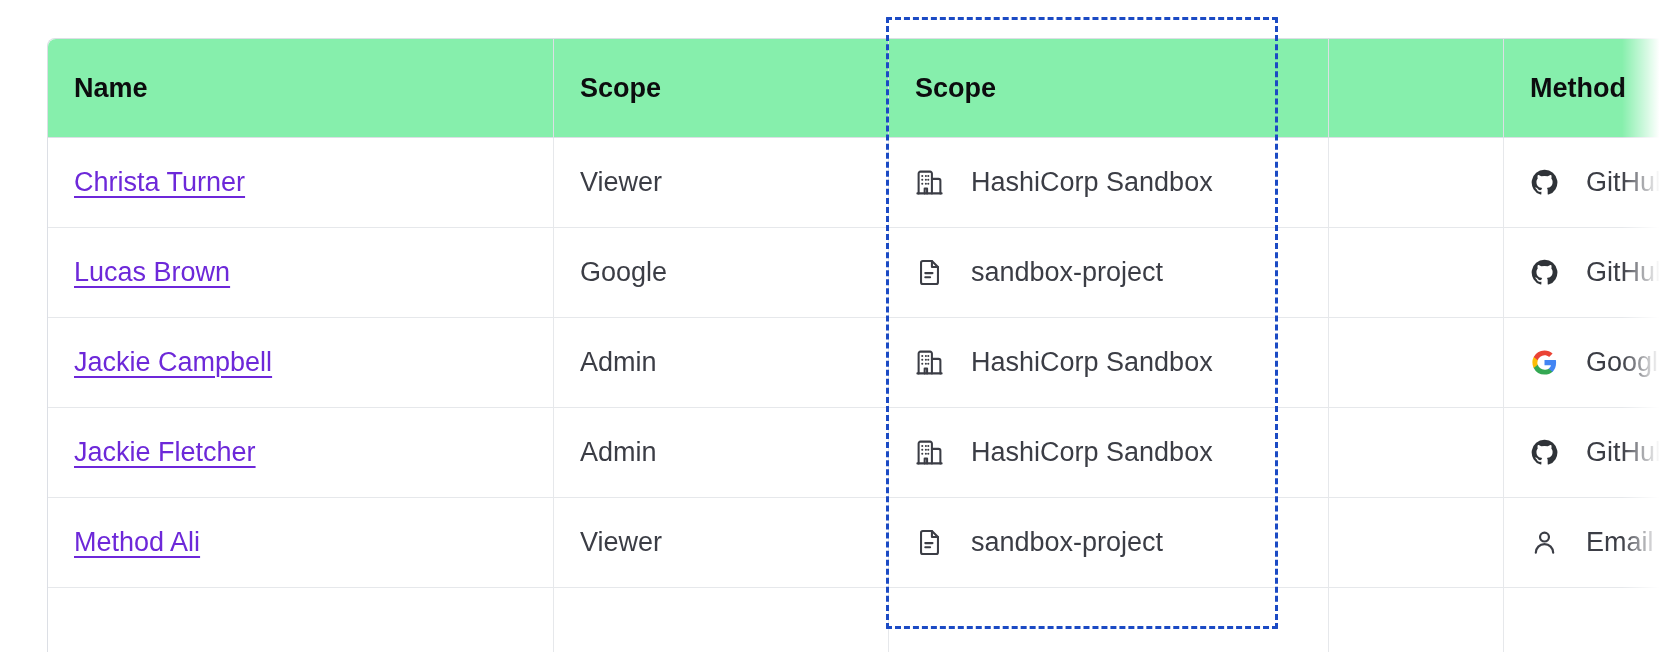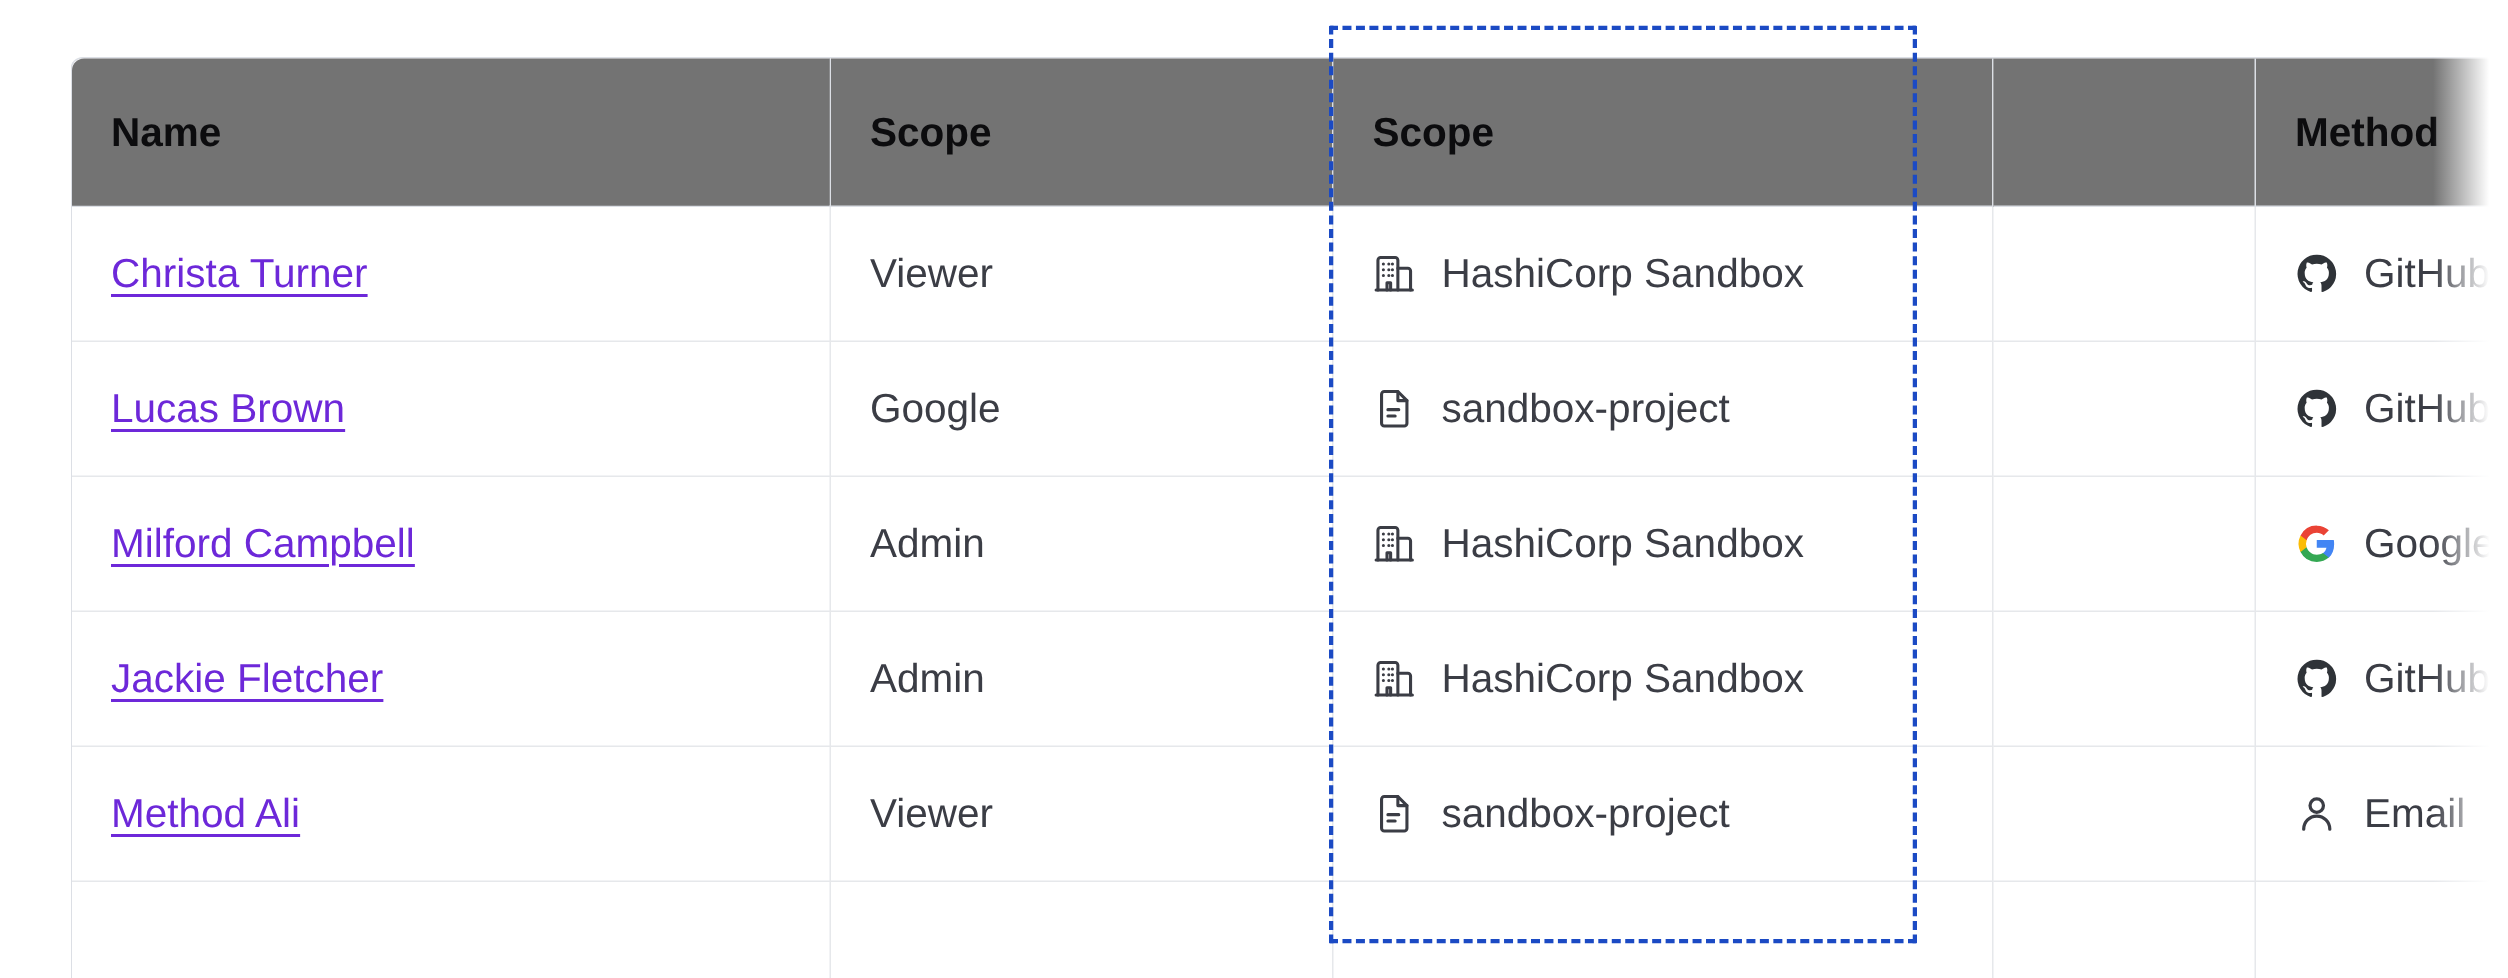--- a/index.html
+++ b/index.html
@@ -23,21 +23,21 @@
     border-collapse: separate;
     border-spacing: 0;
     width: 1760px;
     table-layout: fixed;
     background: #fff;
     border: 1px solid #dcdfe5;
     border-radius: 8px;
     border-right: none;
   }
   table.perm-table thead th {
-    background: #737373;
+    background: #86efac;
     height: 99px;
     font-size: 27px;
     font-weight: bold;
     color: #0c0c0e;
     text-align: left;
     padding: 0 26px;
     border-bottom: 1px solid #dcdfe5;
     border-right: 1px solid #dcdfe5;
     white-space: nowrap;
   }
@@ -62,21 +62,21 @@
 
   .name-link {
     color: #6d28d9;
     text-decoration: underline;
     text-underline-offset: 5px;
     text-decoration-thickness: 2px;
     cursor: pointer;
     font-size: 27px;
   }
 
-  .cell-flex { display: flex; align-items: center; gap: 17px; }
+  .cell-flex { display: flex; align-items: center; gap: 27px; }
   .cell-flex .label { line-height: 1; }
 
   .icon { flex: 0 0 auto; display: inline-flex; align-items: center; justify-content: center; }
   .icon svg { display: block; }
 
   
   .fade-right {
     position: absolute;
     top: 0; right: 0;
     width: 50px; height: 652px;
@@ -179,21 +179,21 @@
                   <path d="M12 1.5A10.5 10.5 0 0 0 8.68 22c.53.1.72-.23.72-.51v-1.8c-2.92.64-3.54-1.4-3.54-1.4-.48-1.22-1.17-1.55-1.17-1.55-.96-.66.07-.64.07-.64 1.06.07 1.62 1.09 1.62 1.09.94 1.61 2.47 1.15 3.07.88.1-.69.37-1.15.67-1.42-2.33-.26-4.78-1.17-4.78-5.2 0-1.15.41-2.09 1.08-2.82-.11-.27-.47-1.34.1-2.8 0 0 .88-.28 2.88 1.08a9.96 9.96 0 0 1 5.25 0c2-1.36 2.88-1.08 2.88-1.08.57 1.46.21 2.53.1 2.8.67.73 1.08 1.67 1.08 2.82 0 4.04-2.46 4.93-4.8 5.19.38.33.72.97.72 1.96v2.9c0 .28.19.62.73.51A10.5 10.5 0 0 0 12 1.5z"></path>
                 </svg>
               </span>
               <span class="label">GitHub</span>
             </div>
           </td>
         </tr>
 
         <tr>
           <td>
-            <span class="name-link">Milford Campbell</span>
+            <span class="name-link">Jackie Campbell</span>
           </td>
           <td>Admin</td>
           <td>
             <div class="cell-flex">
               <span class="icon">
                 <svg width="29" height="29" viewBox="0 0 24 24" fill="none" stroke="#3b3d45" stroke-width="1.7" stroke-linecap="round" stroke-linejoin="round">
                   <path d="M3 21V4.5A1.5 1.5 0 0 1 4.5 3h8A1.5 1.5 0 0 1 14 4.5V21"></path>
                   <path d="M14 9h5.5A1.5 1.5 0 0 1 21 10.5V21"></path>
                   <path d="M2 21h20"></path>
                   <path d="M6 6.6h.01M9 6.6h.01M11 6.6h.01M6 9.8h.01M9 9.8h.01M11 9.8h.01M6 13h.01M9 13h.01M11 13h.01"></path>

